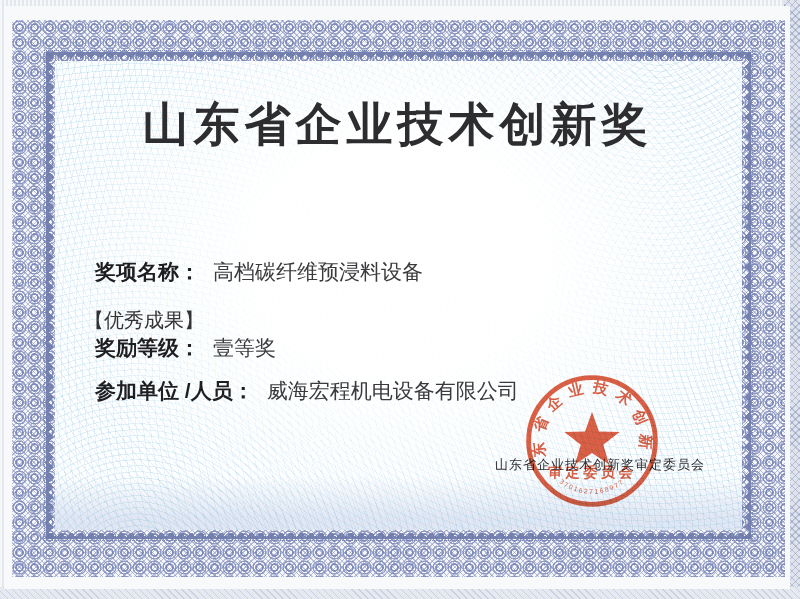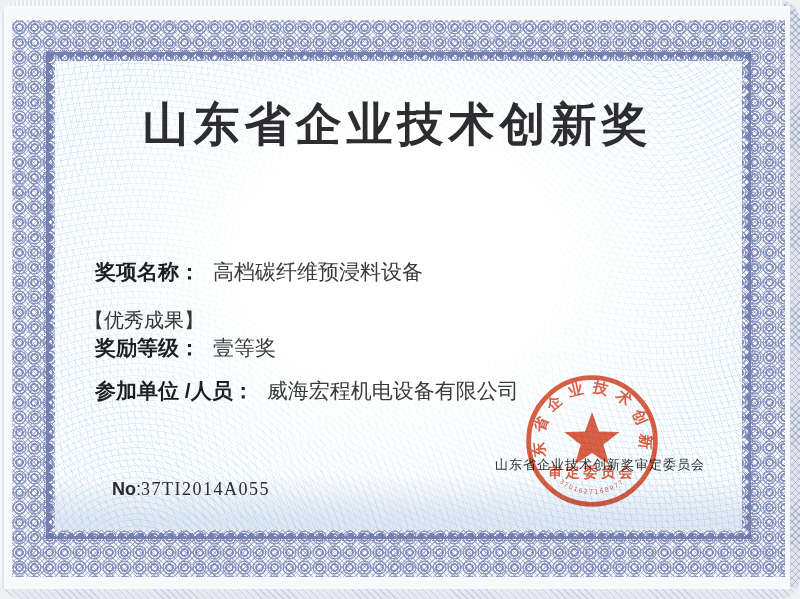--- a/index.html
+++ b/index.html
@@ -6,21 +6,20 @@
   body{
     width:800px;height:599px;overflow:hidden;
     font-family:"Liberation Sans",sans-serif;
     background:#eef0f3;
   }
   .stage{
     position:relative;width:800px;height:599px;overflow:hidden;
     background:
       repeating-linear-gradient(90deg, rgba(255,255,255,.5) 0 2px, rgba(210,216,228,.35) 2px 4px),
       #edeff3;
-    border-radius: 22px;
   }
   
   .edge-right{
     position:absolute;top:0;right:0;width:16px;height:599px;
     background:
       repeating-linear-gradient(45deg, rgba(120,135,180,.40) 0 1px, transparent 1px 5px),
       repeating-linear-gradient(-45deg, rgba(120,135,180,.40) 0 1px, transparent 1px 5px),
       #dfe3ec;
   }
   .edge-bottom{
@@ -129,23 +128,20 @@
   <div class="abs note">【优秀成果】</div>
 
   <div class="abs row row2">
     <span class="lbl">奖励等级：</span><span class="val">壹等奖</span>
   </div>
 
   <div class="abs row row3">
     <span class="lbl">参加单位 /人员：</span><span class="val">威海宏程机电设备有限公司</span>
   </div>
 
-  <div class="abs serial">
-    <span class="no">No</span><span>:</span><span class="num">37TI2014A055</span>
-  </div>
 
   <div class="abs issuer">山东省企业技术创新奖审定委员会</div>
 
   <svg class="abs seal" viewBox="0 0 200 200" xmlns="http://www.w3.org/2000/svg">
     <defs>
       <path id="arcTop" d="M 50.2 123.2 A 55 55 0 1 1 149.8 123.2" fill="none"></path>
       <path id="arcCode" d="M 61.4 146 A 60 60 0 0 0 138.6 146" fill="none"></path>
     </defs>
     <circle cx="100" cy="100" r="72" fill="none" stroke="#d94a2b" stroke-width="5.5"></circle>
     <polygon points="100,67 107.9,89.1 131.4,89.8 112.8,104.2 119.4,126.7 100,113.5 80.6,126.7 87.2,104.2 68.6,89.8 92.1,89.1" fill="#d94a2b"></polygon>

